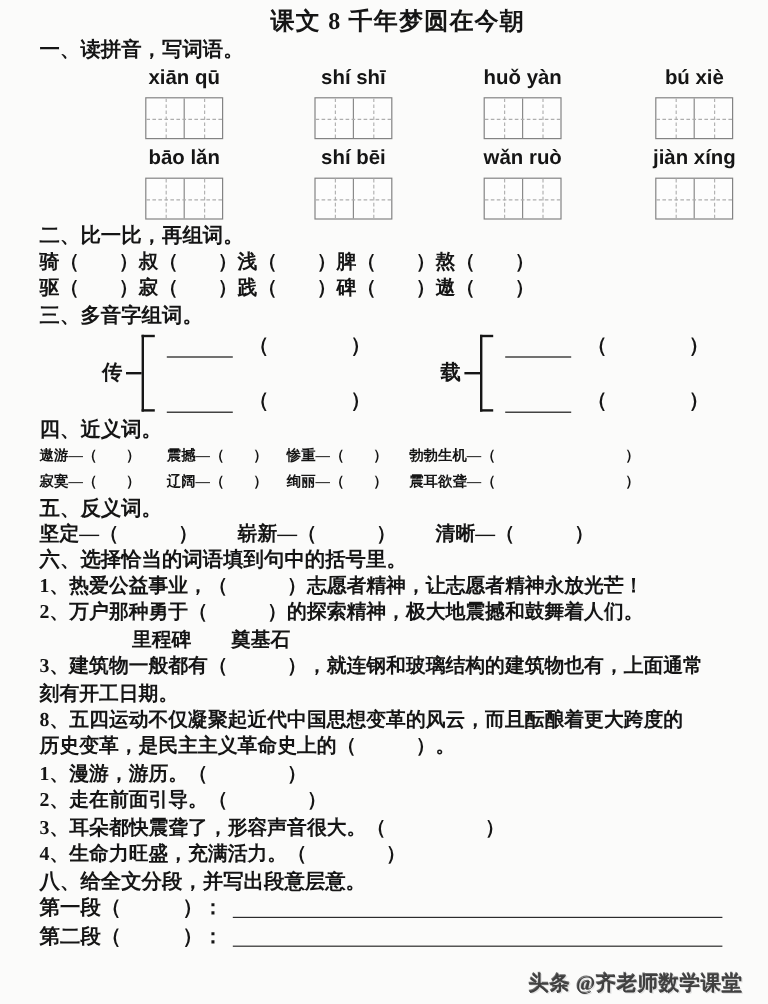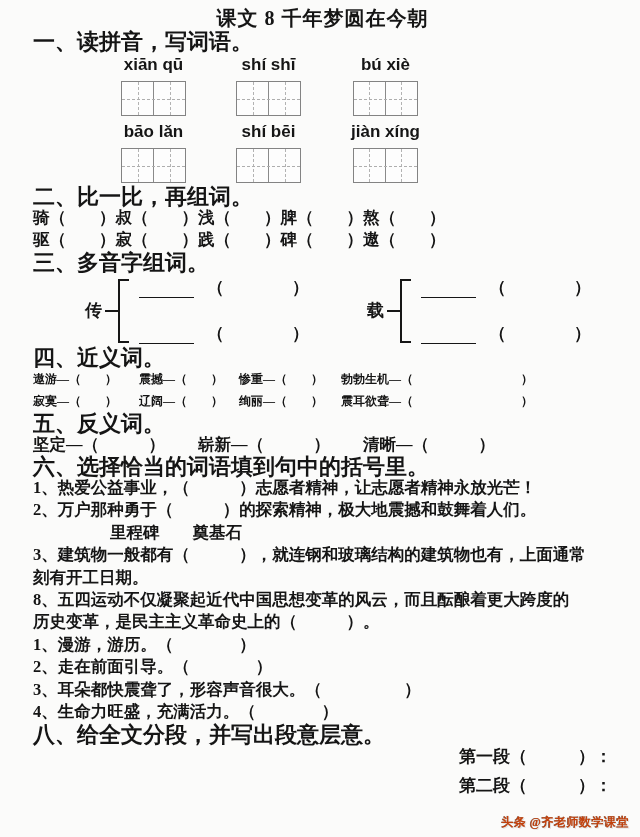--- a/index.html
+++ b/index.html
@@ -5,27 +5,27 @@
   html,body { margin:0; padding:0; }
   body {
     width:640px; height:837px;
     background:#fbfbfa;
     position:relative;
     overflow:hidden;
     font-family:"Liberation Serif","DejaVu Serif",serif;
     font-weight:bold;
     color:#151515;
   }
-  .sheet { padding:5px 28px 0 33px; }
+  .sheet { padding:5px 10px 0 33px; }
   .title { text-align:center; font-size:20px; line-height:26px; letter-spacing:1px; }
-  .heading { font-size:22px; line-height:21px; white-space:nowrap; }
+  .heading { font-size:17px; line-height:21px; white-space:nowrap; }
   .line { font-size:16.5px; line-height:22.4px; white-space:nowrap; }
 
   
-  .py-grid { display:flex; gap:50px; margin-left:88px; }
+  .py-grid { display:flex; gap:76px; margin-left:88px; }
   .py-col { display:flex; flex-direction:column; align-items:center; }
   .py {
     font-family:"Liberation Sans","DejaVu Sans",sans-serif;
     font-size:17px; font-weight:bold;
     height:26px; display:flex; align-items:center; white-space:nowrap;
   }
   .tzbox { display:flex; border:1.5px solid #838383; position:relative; margin:3px 0; background:#fdfdfd; }
   .tzbox::after { content:""; position:absolute; left:0; right:0; top:50%; border-top:1px dashed #aeaeae; }
   .tzcell { width:31px; height:33px; position:relative; }
   .tzcell + .tzcell { border-left:1.4px solid #8a8a8a; }
@@ -50,27 +50,27 @@
   
   .s4-row {
     display:grid; grid-template-columns:106px 100px 102px auto;
     font-size:12px; line-height:22.4px; white-space:nowrap;
   }
 
   .bank1 { padding-left:55px; }
   .bank2 { padding-left:77px; }
 
   
-  .s8-row { display:flex; align-items:flex-end; font-size:17px; line-height:24px; white-space:nowrap;flex-direction:column; }
+  .s8-row { display:flex; align-items:flex-end; font-size:17px; line-height:24px; white-space:nowrap; }
   .write-line { flex:1; border-bottom:1.6px solid #2c2c2c; margin:0 28px 4px 8px; height:1px; }
 
   .watermark {
-    position:absolute; right:11px; bottom:6px;
-    font-size:12px; font-weight:bold; letter-spacing:0.5px;
-    color:#c2410c;
+    position:absolute; right:21px; bottom:6px;
+    font-size:17px; font-weight:bold; letter-spacing:0.5px;
+    color:#404040;
     text-shadow:1px 1px 0 #e2e2e2, -0.5px -0.5px 0 #6f6f6f;
     white-space:nowrap;
   }
 </style>
 </head>
 <body>
 
 <div class="sheet">
 
   <div class="title">课文 8 千年梦圆在今朝</div>
@@ -90,20 +90,32 @@
         <div class="tzcell"></div>
       </div>
     </div>
     <div class="py-col">
       <div class="py">shí shī</div>
       <div class="tzbox">
         <div class="tzcell"></div>
         <div class="tzcell"></div>
       </div>
       <div class="py">shí bēi</div>
+      <div class="tzbox">
+        <div class="tzcell"></div>
+        <div class="tzcell"></div>
+      </div>
+    </div>
+    <div class="py-col">
+      <div class="py">huǒ yàn</div>
+      <div class="tzbox">
+        <div class="tzcell"></div>
+        <div class="tzcell"></div>
+      </div>
+      <div class="py">wǎn ruò</div>
       <div class="tzbox">
         <div class="tzcell"></div>
         <div class="tzcell"></div>
       </div>
     </div>
     <div class="py-col">
       <div class="py">bú xiè</div>
       <div class="tzbox">
         <div class="tzcell"></div>
         <div class="tzcell"></div>

